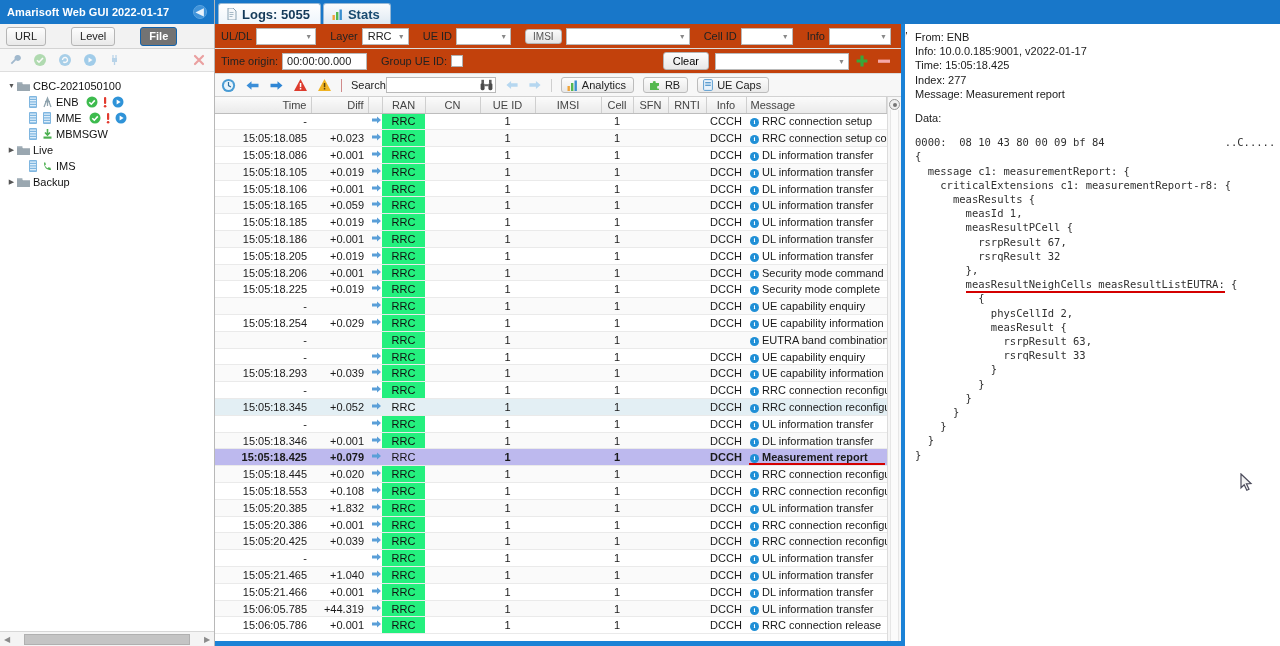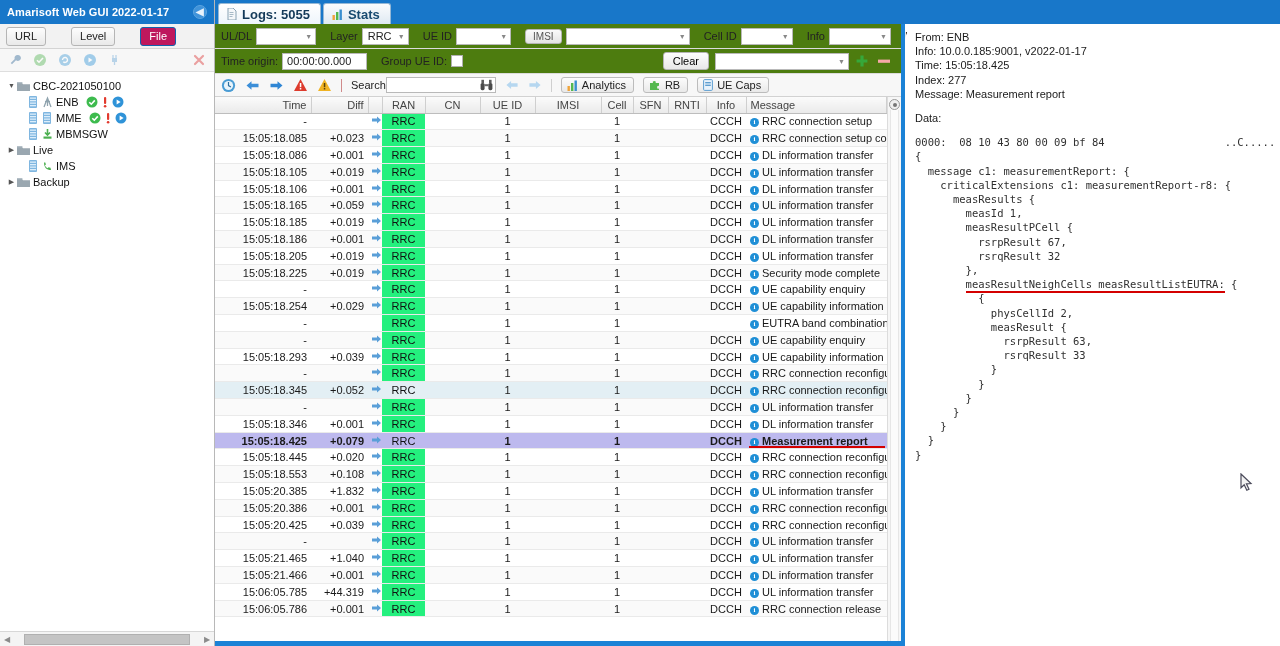--- a/index.html
+++ b/index.html
@@ -39,21 +39,21 @@
     border-bottom: 1px solid #d4d4d4;
     display: flex; align-items: center; padding: 0 6px; gap: 25px;
   }
   .btn {
     border: 1px solid #b5b5b5; border-radius: 3px;
     background: linear-gradient(#fdfdfd, #e9e9e9);
     padding: 2px 8px; font-size: 11px; color: #222;
     cursor: pointer; line-height: 13px;
   }
   .btn.active {
-    background: #be185d; border-color: #1163ad; color: #fff; font-weight: normal;
+    background: #737373; border-color: #1163ad; color: #fff; font-weight: bold;
   }
   .side-toolbar .spacer { flex: 1; }
   .mini-icon {
     width: 16px; height: 16px; display: inline-flex;
     align-items: center; justify-content: center;
     border: 1px solid #bdbdbd; border-radius: 3px;
     background: linear-gradient(#fcfcfc, #eaeaea);
     cursor: pointer;
   }
   .side-toolbar2 {
@@ -111,21 +111,21 @@
   .content-row { flex: 1; display: flex; min-height: 0; }
   #logpanel { width: 686px; display: flex; flex-direction: column; min-width: 0; }
   .vdivider { width: 4px; background: #1b82d6; }
   #detail {
     flex: 1; background: #ffffff; overflow: hidden;
     padding: 6px 0 0 10px; min-width: 0; position: relative; border-radius: 17px;
   }
 
   
   .filterbar {
-    background: #4d7c0f; border-bottom: 1px solid #dcdcdc;
+    background: #c2410c; border-bottom: 1px solid #dcdcdc;
     height: 25px; display: flex; align-items: center; padding: 0 6px; gap: 0;
   }
   .fgroup { display: flex; align-items: center; gap: 4px; margin-right: 14px; }
   .flabel { font-size: 11px; color: #222; white-space: nowrap; }
   .fsel {
     border: 1px solid #b9b9b9; background: #ffffff;
     height: 17px; display: flex; align-items: center; justify-content: space-between;
     padding: 0 3px 0 5px; font-size: 11px; color: #222; cursor: pointer;
   }
   .fsel .cv { flex: 1; white-space: nowrap; overflow: hidden; }
@@ -828,20 +828,36 @@
                     <td class="cn"></td>
                     <td class="ueid">1</td>
                     <td class="imsi"></td>
                     <td class="cell">1</td>
                     <td class="sfn"></td>
                     <td class="rnti"></td>
                     <td class="info">DCCH</td>
                     <td class="msg"><span class="infoicon">i</span><span>UL information transfer</span></td>
                   </tr>
                   <tr class="row">
+                    <td class="time">15:05:18.206</td>
+                    <td class="diff">+0.001</td>
+                    <td class="arrowcell"><svg width="10" height="10" viewBox="0 0 10 10">
+                        <path d="M0 3.4h5V1.4l4 3.6-4 3.6V6.6H0z" fill="#5a9fd8"></path>
+                      </svg></td>
+                    <td class="ran">RRC</td>
+                    <td class="cn"></td>
+                    <td class="ueid">1</td>
+                    <td class="imsi"></td>
+                    <td class="cell">1</td>
+                    <td class="sfn"></td>
+                    <td class="rnti"></td>
+                    <td class="info">DCCH</td>
+                    <td class="msg"><span class="infoicon">i</span><span>Security mode command</span></td>
+                  </tr>
+                  <tr class="row">
                     <td class="time">15:05:18.225</td>
                     <td class="diff">+0.019</td>
                     <td class="arrowcell"><svg width="10" height="10" viewBox="0 0 10 10">
                         <path d="M0 3.4h5V1.4l4 3.6-4 3.6V6.6H0z" fill="#5a9fd8"></path>
                       </svg></td>
                     <td class="ran">RRC</td>
                     <td class="cn"></td>
                     <td class="ueid">1</td>
                     <td class="imsi"></td>
                     <td class="cell">1</td>

